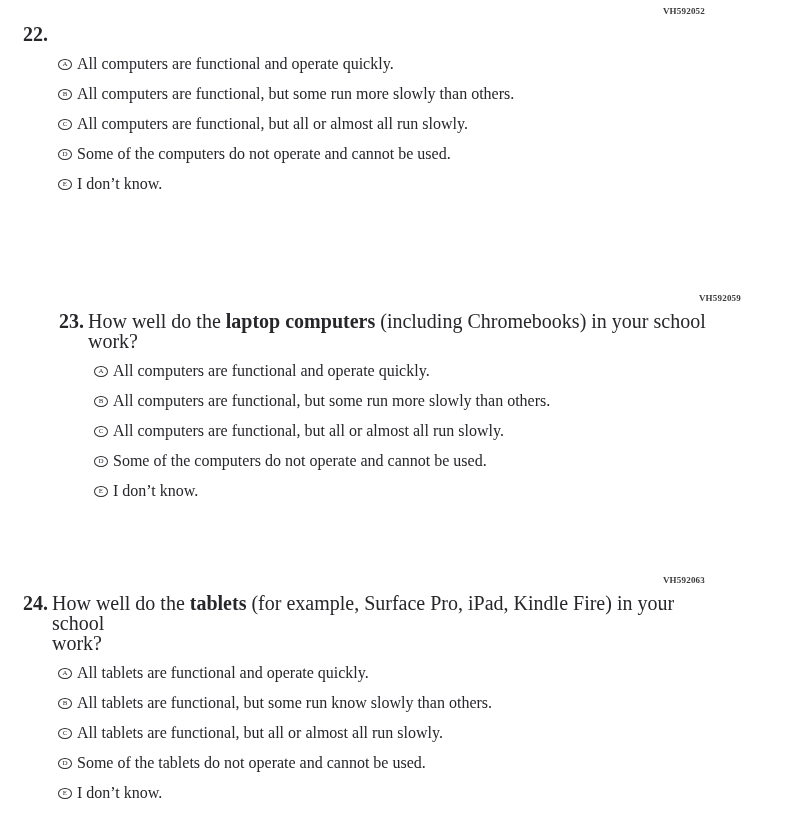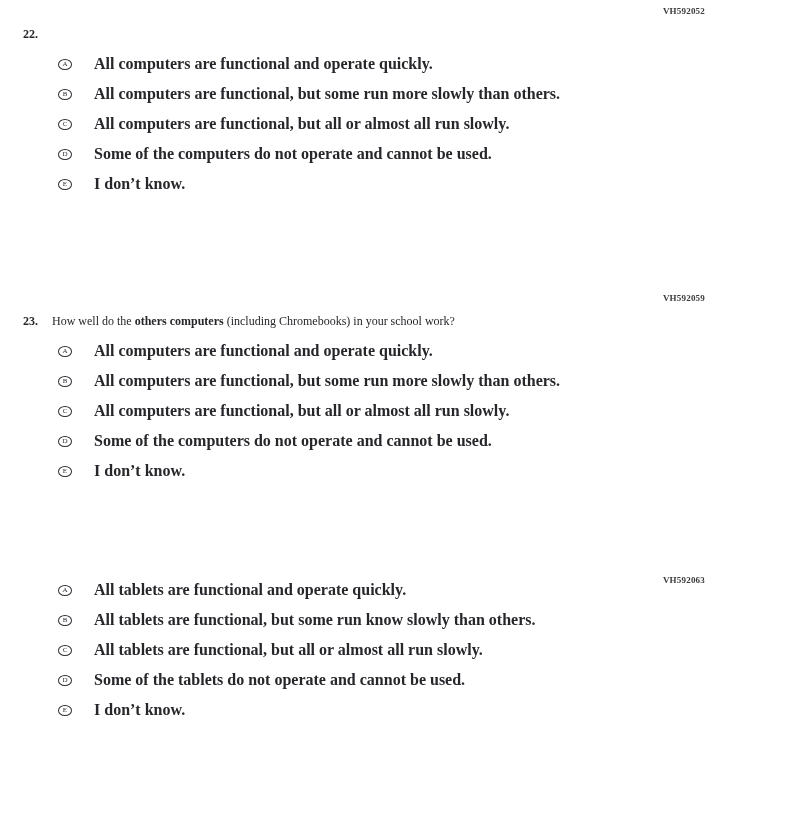--- a/index.html
+++ b/index.html
@@ -15,35 +15,35 @@
     overflow: hidden;
     font-family: "Liberation Serif", "DejaVu Serif", serif;
     color: #26262b;
   }
   .question {
     position: absolute;
     left: 0;
     width: 722px;
   }
   #q1 { top: 1px; }
-  #q2 { top: 288px; }
+  #q2 { top: 288px; padding-left: 36px; }
   #q3 { top: 570px; }
   .code {
     position: absolute;
     top: 5px;
     right: 17px;
     font-size: 9px;
     font-weight: bold;
     color: #3a3a3a;
     letter-spacing: 0.2px;
   }
   .qline {
     display: flex;
     padding: 23px 40px 0 23px;
-    font-size: 12px;
+    font-size: 20px;
     line-height: 20px;
   }
   .qnum {
     flex: 0 0 29px;
     width: 29px;
     font-weight: bold;
   }
   .qtext { flex: 1; }
   .qtext .bold { font-weight: bold; }
   .qline2 { display: block; }
@@ -65,25 +65,24 @@
     display: flex;
     align-items: center;
     justify-content: center;
   }
   .bubble .letter {
     font-size: 7px;
     line-height: 1;
     color: #2e2e33;
   }
   .option .otext {
-    margin-left: 22px;
+    margin-left: 5px;
     font-size: 16px;
     line-height: 14px;
     white-space: nowrap;
-    font-weight: bold;
   }
 </style>
 </head>
 <body>
 
 <div class="page">
 
   <section class="question" id="q1">
     <div class="code">VH592052</div>
     <div class="qline">
@@ -120,21 +119,21 @@
           </span>
         <span class="otext">I don’t know.</span>
       </div>
     </div>
   </section>
 
   <section class="question" id="q2">
     <div class="code">VH592059</div>
     <div class="qline">
       <span class="qnum">23.</span>
-      <span class="qtext"><span>How well do the </span><span class="bold">others computers</span><span> (including Chromebooks) in your school work?</span><span class="qline2"></span></span>
+      <span class="qtext"><span>How well do the </span><span class="bold">laptop computers</span><span> (including Chromebooks) in your school work?</span><span class="qline2"></span></span>
     </div>
     <div class="options">
       <div class="option">
         <span class="bubble">
             <span class="letter">A</span>
           </span>
         <span class="otext">All computers are functional and operate quickly.</span>
       </div>
       <div class="option">
         <span class="bubble">
@@ -158,20 +157,24 @@
         <span class="bubble">
             <span class="letter">E</span>
           </span>
         <span class="otext">I don’t know.</span>
       </div>
     </div>
   </section>
 
   <section class="question" id="q3">
     <div class="code">VH592063</div>
+    <div class="qline">
+      <span class="qnum">24.</span>
+      <span class="qtext"><span>How well do the </span><span class="bold">tablets</span><span> (for example, Surface Pro, iPad, Kindle Fire) in your school</span><span class="qline2">work?</span></span>
+    </div>
     <div class="options">
       <div class="option">
         <span class="bubble">
             <span class="letter">A</span>
           </span>
         <span class="otext">All tablets are functional and operate quickly.</span>
       </div>
       <div class="option">
         <span class="bubble">
             <span class="letter">B</span>

